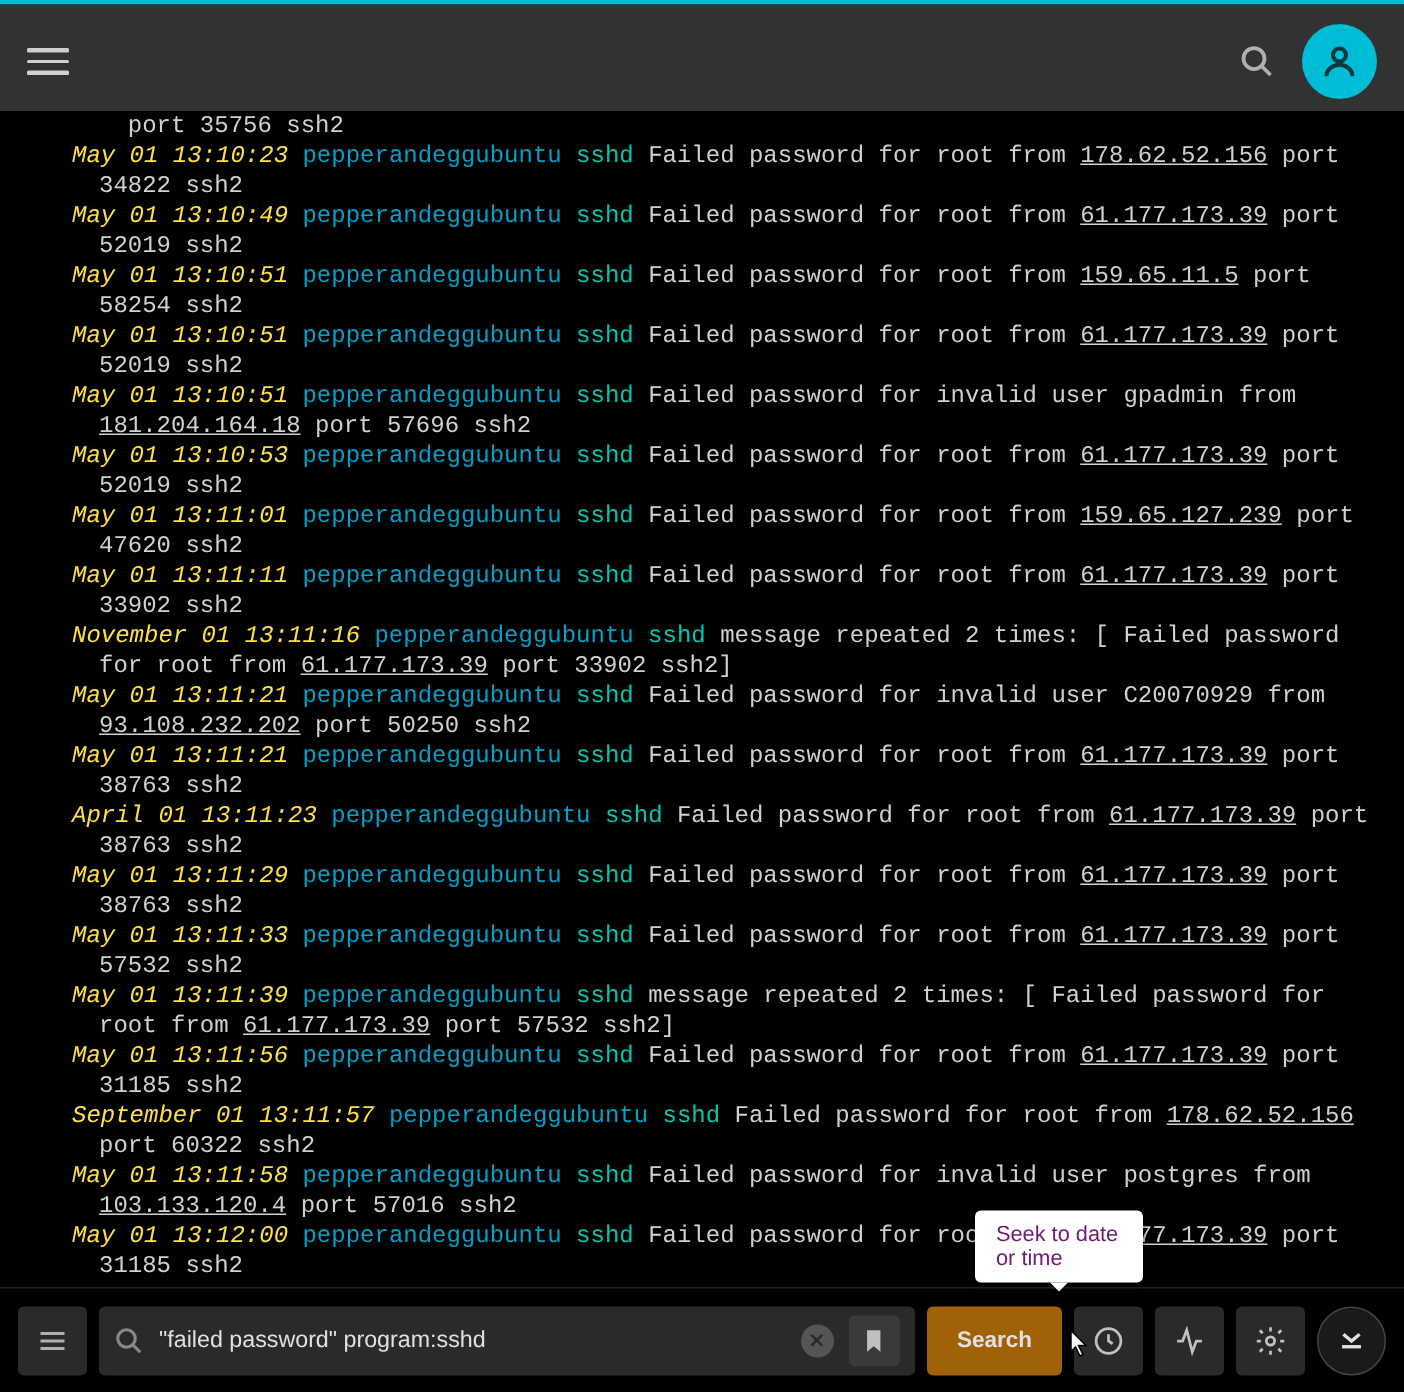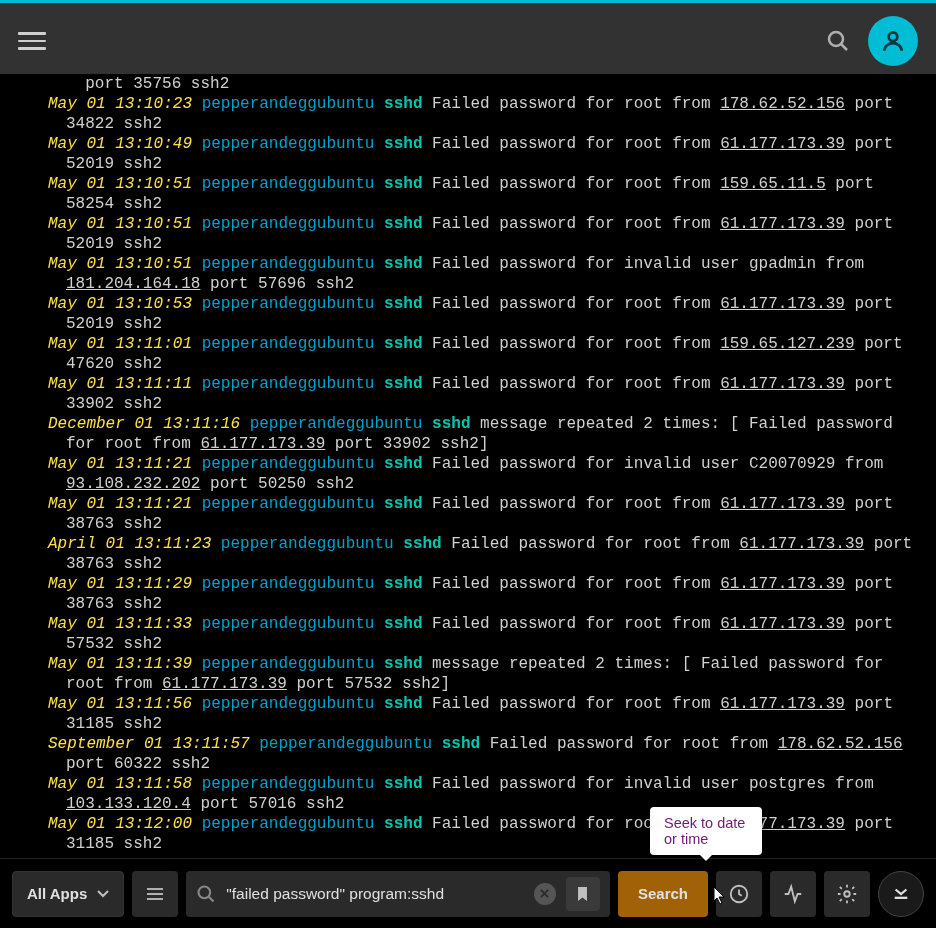--- a/index.html
+++ b/index.html
@@ -39,21 +39,21 @@
     padding: 0 6px 0 16px;
     font-family: "Courier New", monospace;
     font-size: 16px;
     line-height: 20px;
     background: #000;
     margin-top: -5px;
   }
   .log-line { white-space: normal; padding-left: 18px; text-indent: -18px; margin-left: 32px; }
   .ts { color: #fde047; font-style: italic; }
   .host { color: #00a0c8; }
-  .prog { color: #00c8b0; font-weight: bold; }
+  .prog { color: #00c8b0; }
   .ip { color: #d0d0d0; text-decoration: underline; }
   .bottom-bar {
     position: absolute; bottom: 0; left: 0; right: 0;
     height: 70px;
     background: #000;
     display: flex; align-items: center;
     padding: 0 12px;
     gap: 8px;
     border-top: 1px solid #222;
   }
@@ -153,40 +153,34 @@
 <div class="log-area" id="log-area">
     <div class="log-line" style="text-indent: 0px;"><span class="ts">&nbsp;</span> port 35756 ssh2</div>
     <div class="log-line"><span class="ts">May 01 13:10:23</span> <span class="host">pepperandeggubuntu</span> <span class="prog">sshd</span> Failed password for root from <span class="ip">178.62.52.156</span> port 34822 ssh2</div>
     <div class="log-line"><span class="ts">May 01 13:10:49</span> <span class="host">pepperandeggubuntu</span> <span class="prog">sshd</span> Failed password for root from <span class="ip">61.177.173.39</span> port 52019 ssh2</div>
     <div class="log-line"><span class="ts">May 01 13:10:51</span> <span class="host">pepperandeggubuntu</span> <span class="prog">sshd</span> Failed password for root from <span class="ip">159.65.11.5</span> port 58254 ssh2</div>
     <div class="log-line"><span class="ts">May 01 13:10:51</span> <span class="host">pepperandeggubuntu</span> <span class="prog">sshd</span> Failed password for root from <span class="ip">61.177.173.39</span> port 52019 ssh2</div>
     <div class="log-line"><span class="ts">May 01 13:10:51</span> <span class="host">pepperandeggubuntu</span> <span class="prog">sshd</span> Failed password for invalid user gpadmin from <span class="ip">181.204.164.18</span> port 57696 ssh2</div>
     <div class="log-line"><span class="ts">May 01 13:10:53</span> <span class="host">pepperandeggubuntu</span> <span class="prog">sshd</span> Failed password for root from <span class="ip">61.177.173.39</span> port 52019 ssh2</div>
     <div class="log-line"><span class="ts">May 01 13:11:01</span> <span class="host">pepperandeggubuntu</span> <span class="prog">sshd</span> Failed password for root from <span class="ip">159.65.127.239</span> port 47620 ssh2</div>
     <div class="log-line"><span class="ts">May 01 13:11:11</span> <span class="host">pepperandeggubuntu</span> <span class="prog">sshd</span> Failed password for root from <span class="ip">61.177.173.39</span> port 33902 ssh2</div>
-    <div class="log-line"><span class="ts">December 01 13:11:16</span> <span class="host">pepperandeggubuntu</span> <span class="prog">sshd</span> message repeated 2 times: [ Failed password for root from <span class="ip">61.177.173.39</span> port 33902 ssh2]</div>
+    <div class="log-line"><span class="ts">November 01 13:11:16</span> <span class="host">pepperandeggubuntu</span> <span class="prog">sshd</span> message repeated 2 times: [ Failed password for root from <span class="ip">61.177.173.39</span> port 33902 ssh2]</div>
     <div class="log-line"><span class="ts">May 01 13:11:21</span> <span class="host">pepperandeggubuntu</span> <span class="prog">sshd</span> Failed password for invalid user C20070929 from <span class="ip">93.108.232.202</span> port 50250 ssh2</div>
     <div class="log-line"><span class="ts">May 01 13:11:21</span> <span class="host">pepperandeggubuntu</span> <span class="prog">sshd</span> Failed password for root from <span class="ip">61.177.173.39</span> port 38763 ssh2</div>
     <div class="log-line"><span class="ts">April 01 13:11:23</span> <span class="host">pepperandeggubuntu</span> <span class="prog">sshd</span> Failed password for root from <span class="ip">61.177.173.39</span> port 38763 ssh2</div>
     <div class="log-line"><span class="ts">May 01 13:11:29</span> <span class="host">pepperandeggubuntu</span> <span class="prog">sshd</span> Failed password for root from <span class="ip">61.177.173.39</span> port 38763 ssh2</div>
     <div class="log-line"><span class="ts">May 01 13:11:33</span> <span class="host">pepperandeggubuntu</span> <span class="prog">sshd</span> Failed password for root from <span class="ip">61.177.173.39</span> port 57532 ssh2</div>
     <div class="log-line"><span class="ts">May 01 13:11:39</span> <span class="host">pepperandeggubuntu</span> <span class="prog">sshd</span> message repeated 2 times: [ Failed password for root from <span class="ip">61.177.173.39</span> port 57532 ssh2]</div>
     <div class="log-line"><span class="ts">May 01 13:11:56</span> <span class="host">pepperandeggubuntu</span> <span class="prog">sshd</span> Failed password for root from <span class="ip">61.177.173.39</span> port 31185 ssh2</div>
     <div class="log-line"><span class="ts">September 01 13:11:57</span> <span class="host">pepperandeggubuntu</span> <span class="prog">sshd</span> Failed password for root from <span class="ip">178.62.52.156</span> port 60322 ssh2</div>
     <div class="log-line"><span class="ts">May 01 13:11:58</span> <span class="host">pepperandeggubuntu</span> <span class="prog">sshd</span> Failed password for invalid user postgres from <span class="ip">103.133.120.4</span> port 57016 ssh2</div>
     <div class="log-line"><span class="ts">May 01 13:12:00</span> <span class="host">pepperandeggubuntu</span> <span class="prog">sshd</span> Failed password for root from <span class="ip">61.177.173.39</span> port 31185 ssh2</div>
   </div>
 
 <div class="bottom-bar">
-  <div class="app-select">
-    <span>All Apps</span>
-    <svg viewBox="0 0 12 8" width="12" height="8">
-        <path d="M1 1l5 5 5-5" fill="none" stroke="#c0c0c0" stroke-width="2"></path>
-      </svg>
-  </div>
   <div class="btn-square">
     <svg viewBox="0 0 20 20" width="20" height="20" fill="#b0b0b0">
       <rect x="2" y="4" width="16" height="2"></rect>
         <rect x="2" y="9" width="16" height="2"></rect>
         <rect x="2" y="14" width="16" height="2"></rect>
     </svg>
   </div>
   <div class="search-box">
     <svg viewBox="0 0 24 24" width="20" height="20" fill="none" stroke="#888" stroke-width="2.5">
       <circle cx="10" cy="10" r="7"></circle>

